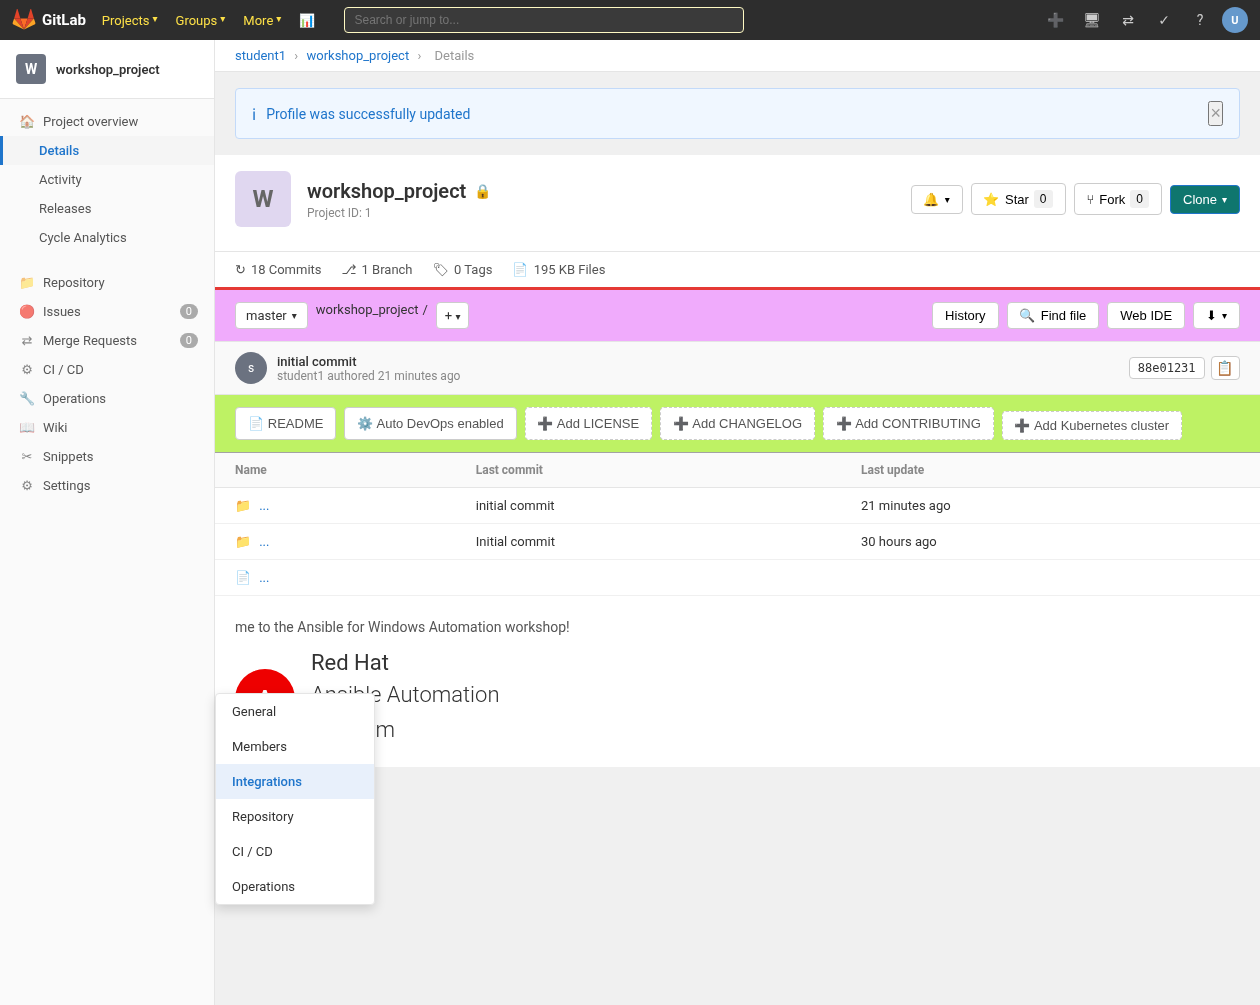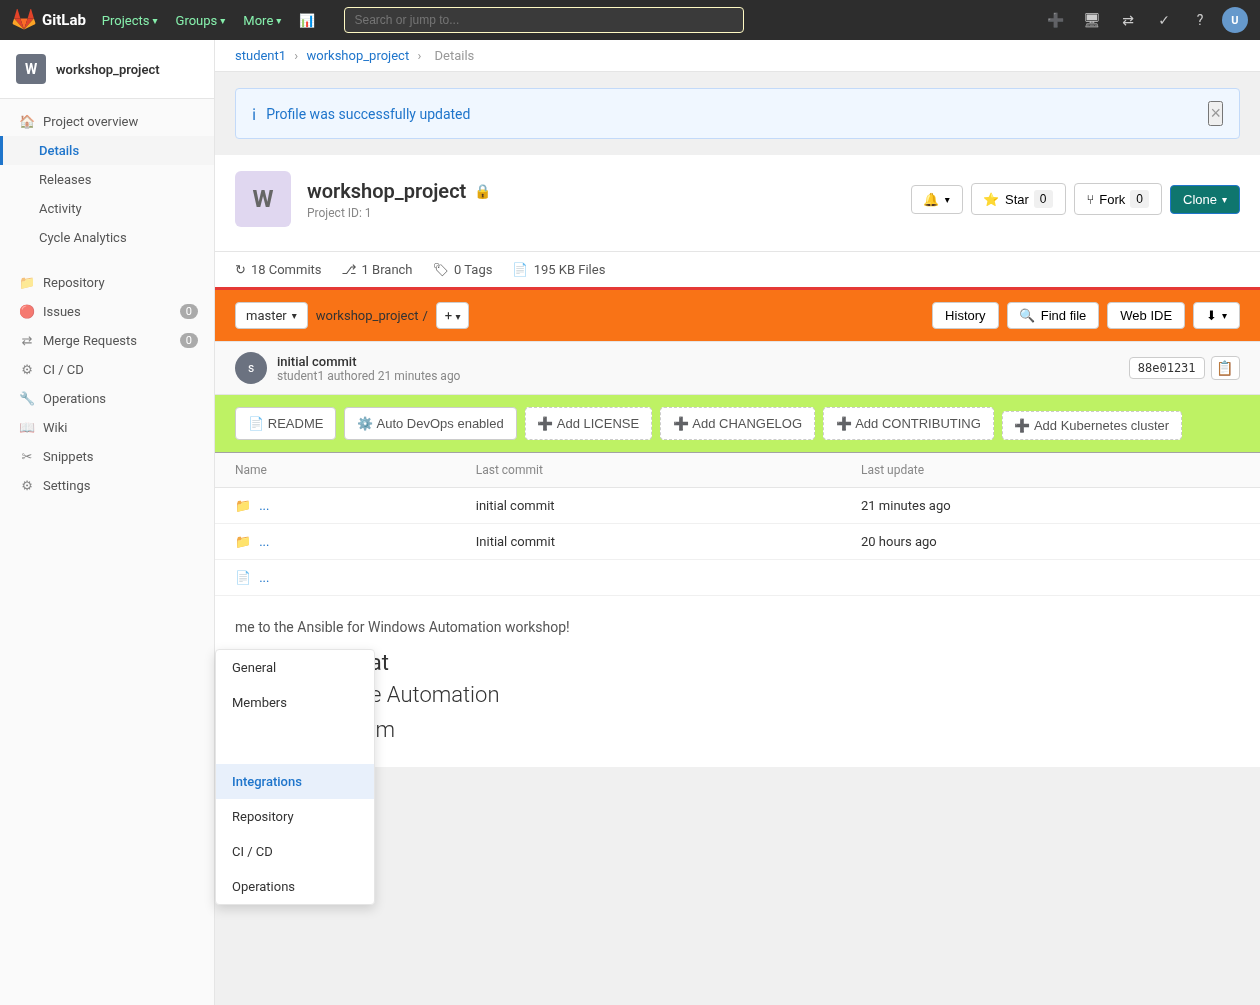--- a/index.html
+++ b/index.html
@@ -13,21 +13,21 @@
       align-items: center;
       padding: 0 12px;
       gap: 8px;
       position: fixed;
       top: 0; left: 0; right: 0;
       z-index: 1000;
     }
     .top-nav .logo { display: flex; align-items: center; gap: 6px; color: white; font-weight: bold; font-size: 15px; }
     .top-nav .logo svg { width: 24px; height: 24px; }
     .nav-items { display: flex; align-items: center; gap: 2px; }
-    .nav-item { color: #86efac; padding: 4px 8px; cursor: pointer; font-size: 13px; display: flex; align-items: center; gap: 3px; border-radius: 3px; }
+    .nav-item { color: #fde047; padding: 4px 8px; cursor: pointer; font-size: 13px; display: flex; align-items: flex-start; gap: 3px; border-radius: 3px; }
     .search-bar { flex: 1; max-width: 400px; margin: 0 12px; }
     .search-bar input { width: 100%; background: #3a3a3a; border: 1px solid #fef9c3; border-radius: 4px; padding: 5px 10px; color: #0ea5e9; font-size: 12px; }
     .nav-right { margin-left: auto; display: flex; align-items: center; gap: 8px; }
     .nav-icon { color: #ccc; cursor: pointer; width: 28px; height: 28px; display: flex; align-items: center; justify-content: center; border-radius: 4px; }
     .avatar-circle { width: 26px; height: 26px; border-radius: 50%; background: #6699cc; display: flex; align-items: center; justify-content: center; color: white; font-size: 11px; font-weight: bold; cursor: pointer; }
 
     
     .layout { display: flex; margin-top: 40px; min-height: calc(100vh - 40px); }
 
     
@@ -61,21 +61,21 @@
     .project-actions { display: flex; align-items: center; gap: 8px; }
     .btn { padding: 6px 12px; border: 1px solid #ccc; border-radius: 4px; cursor: pointer; font-size: 13px; background: white; display: flex; align-items: center; gap: 5px; }
     .btn-primary { background: #0f766e; color: white; border-color: #1f75cb; }
     .btn-count { background: #f0f0f0; padding: 2px 6px; border-radius: 3px; font-size: 12px; }
 
     
     .stats-row { display: flex; align-items: center; gap: 20px; padding: 10px 20px; background: white; border-bottom: 3px solid #e53935; font-size: 13px; color: #555; }
     .stat-item { display: flex; align-items: center; gap: 5px; cursor: pointer; }
 
     
-    .file-controls { padding: 12px 20px; display: flex; align-items: center; gap: 8px; background: #f97316; border-bottom: 1px solid #e5e5e5; }
+    .file-controls { padding: 12px 20px; display: flex; align-items: flex-start; gap: 8px; background: #f0abfc; border-bottom: 1px solid #e5e5e5; }
     .branch-select { padding: 5px 10px; border: 1px solid #ccc; border-radius: 4px; font-size: 13px; background: white; cursor: pointer; display: flex; align-items: center; gap: 5px; }
     .path-breadcrumb { display: flex; align-items: center; gap: 4px; font-size: 13px; }
     .path-btn { padding: 5px 8px; border: 1px solid #ccc; border-radius: 4px; background: white; cursor: pointer; font-size: 13px; }
     .file-actions { margin-left: auto; display: flex; align-items: center; gap: 8px; }
     .action-btn { padding: 5px 12px; border: 1px solid #ccc; border-radius: 4px; background: white; cursor: pointer; font-size: 13px; display: flex; align-items: center; gap: 5px; }
 
     
     .commit-bar { padding: 10px 20px; background: #f9f9f9; border-bottom: 1px solid #e5e5e5; display: flex; align-items: center; gap: 10px; }
     .commit-avatar { width: 32px; height: 32px; border-radius: 50%; background: #6b7280; display: flex; align-items: center; justify-content: center; color: white; font-size: 12px; }
     .commit-message { font-weight: 500; font-size: 13px; }
@@ -84,38 +84,38 @@
     .hash-badge { padding: 3px 8px; border: 1px solid #ccc; border-radius: 4px; font-family: monospace; font-size: 12px; background: white; }
     .copy-btn { cursor: pointer; color: #888; padding: 3px 5px; border: 1px solid #ccc; border-radius: 4px; background: white; }
 
     
     .quick-actions { padding: 12px 20px; display: flex; flex-wrap: wrap; gap: 8px; background: #bef264; border-bottom: 1px solid #a3a3a3; }
     .quick-btn { padding: 6px 12px; border: 1px dashed #ccc; border-radius: 4px; cursor: pointer; font-size: 13px; background: white; display: flex; align-items: center; gap: 5px; color: #555; }
     .quick-btn.solid { border-style: solid; }
 
     
     .file-table { width: 100%; border-collapse: collapse; background: white; }
-    .file-table th { padding: 10px 20px; text-align: left; font-size: 12px; color: #888; font-weight: 400; border-bottom: 1px solid #e5e5e5; background: #fafafa; }
+    .file-table th { padding: 10px 20px; text-align: left; font-size: 12px; color: #888; font-weight: 700; border-bottom: 1px solid #e5e5e5; background: #fafafa; }
     .file-table td { padding: 10px 20px; border-bottom: 1px solid #f0f0f0; font-size: 13px; }
     .file-name { display: flex; align-items: center; gap: 8px; color: #1f75cb; cursor: pointer; }
 
     
     .readme-area { padding: 20px; background: white; margin: 0; }
     .readme-content { font-size: 14px; color: #555; line-height: 1.6; }
 
     
     .redhat-logo { display: flex; align-items: center; gap: 16px; margin-top: 12px; }
     .redhat-circle { width: 60px; height: 60px; border-radius: 50%; background: #e00; display: flex; align-items: center; justify-content: center; color: white; font-size: 22px; font-weight: bold; }
     .redhat-text { font-size: 22px; font-weight: 400; color: #333; line-height: 1.2; }
     .redhat-sub { font-size: 22px; font-weight: 300; color: #333; }
 
     
     .settings-dropdown { position: fixed; left: 215px; bottom: 100px; background: white; border: 1px solid #e5e5e5; border-radius: 4px; box-shadow: 0 4px 12px rgba(0,0,0,0.15); z-index: 500; width: 160px; }
     .dropdown-item { padding: 10px 16px; cursor: pointer; font-size: 13px; color: #333; }
-    .dropdown-item.active { background: #e8f0fb; color: #1f75cb; font-weight: 500; margin-top: 44px; }
+    .dropdown-item.active { background: #e8f0fb; color: #1f75cb; font-weight: 500; }
 
     
     .lock-icon { font-size: 14px; color: #888; }
 
     .chevron { font-size: 10px; }
   </style>
 </head>
 <body>
 
 <nav class="top-nav">
@@ -160,24 +160,24 @@
 
     <div class="sidebar-section">
       <div class="sidebar-item">
         <span class="icon">🏠</span>
         <span>Project overview</span>
       </div>
       <div class="sidebar-item active" style="padding-left: 36px;">
         <span>Details</span>
       </div>
       <div class="sidebar-item" style="padding-left: 36px;">
+        <span>Activity</span>
+      </div>
+      <div class="sidebar-item" style="padding-left: 36px;">
         <span>Releases</span>
-      </div>
-      <div class="sidebar-item" style="padding-left: 36px;">
-        <span>Activity</span>
       </div>
       <div class="sidebar-item" style="padding-left: 36px;">
         <span>Cycle Analytics</span>
       </div>
     </div>
 
     <div class="sidebar-section">
       <div class="sidebar-item">
         <span class="icon">📁</span>
         <span>Repository</span>
@@ -351,21 +351,21 @@
           <td>21 minutes ago</td>
         </tr>
         <tr>
           <td>
             <span class="file-name">
               <span>📁</span>
               <span>...</span>
             </span>
           </td>
           <td>Initial commit</td>
-          <td>20 hours ago</td>
+          <td>30 hours ago</td>
         </tr>
         <tr>
           <td>
             <span class="file-name">
               <span>📄</span>
               <span>...</span>
             </span>
           </td>
           <td></td>
           <td></td>

